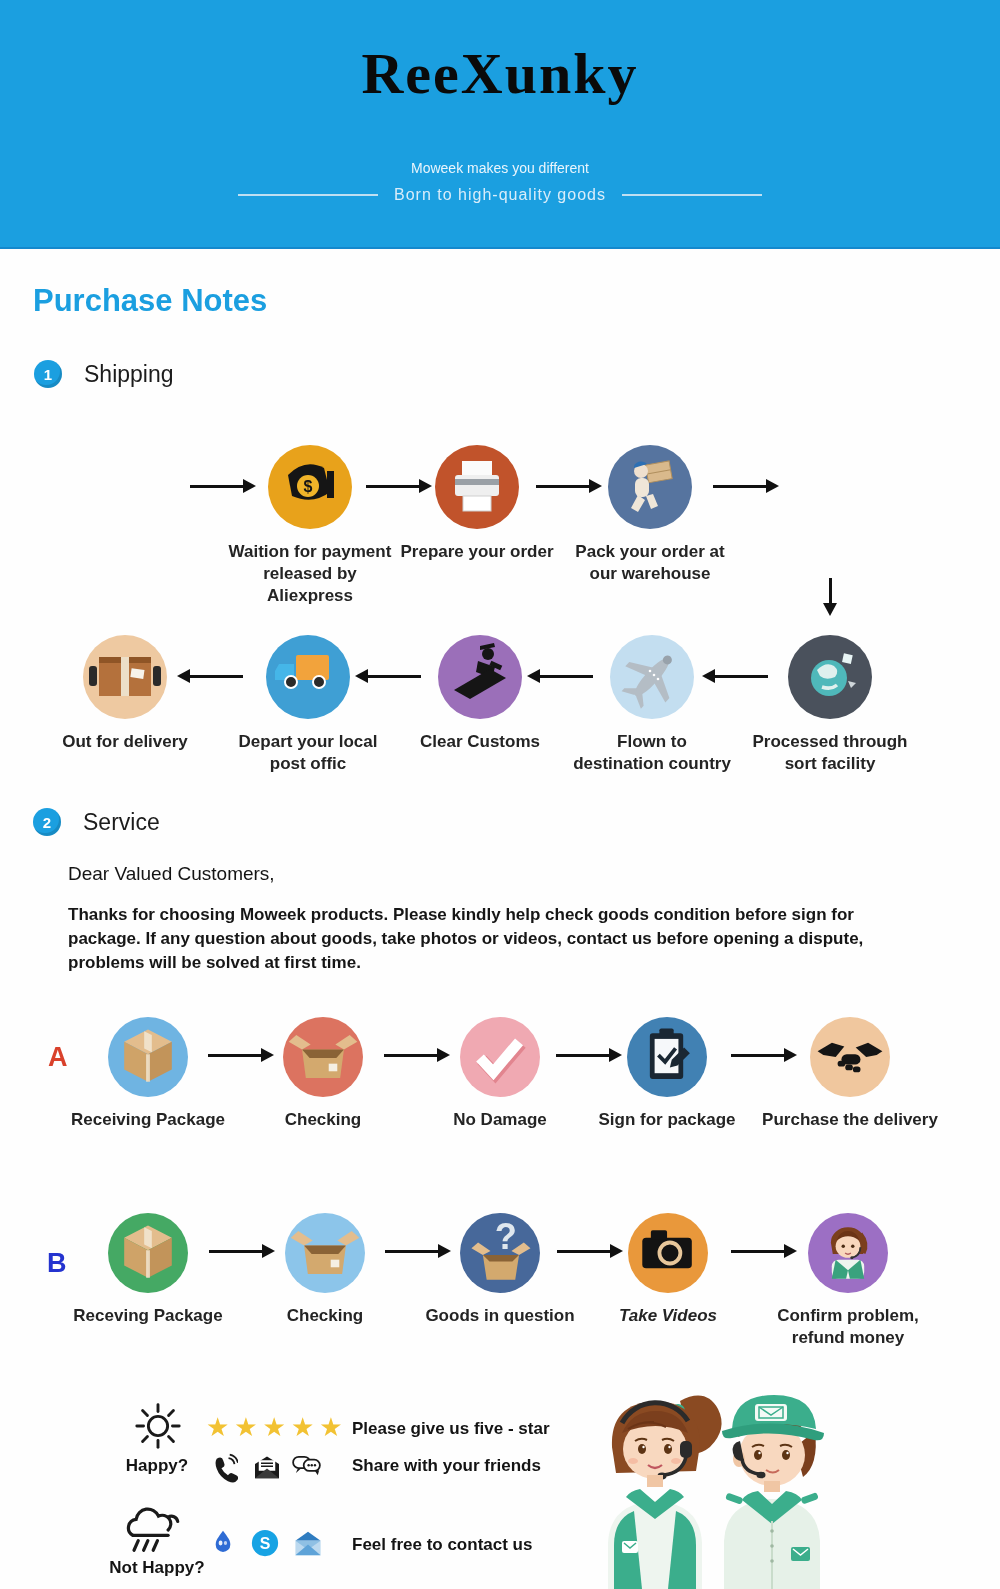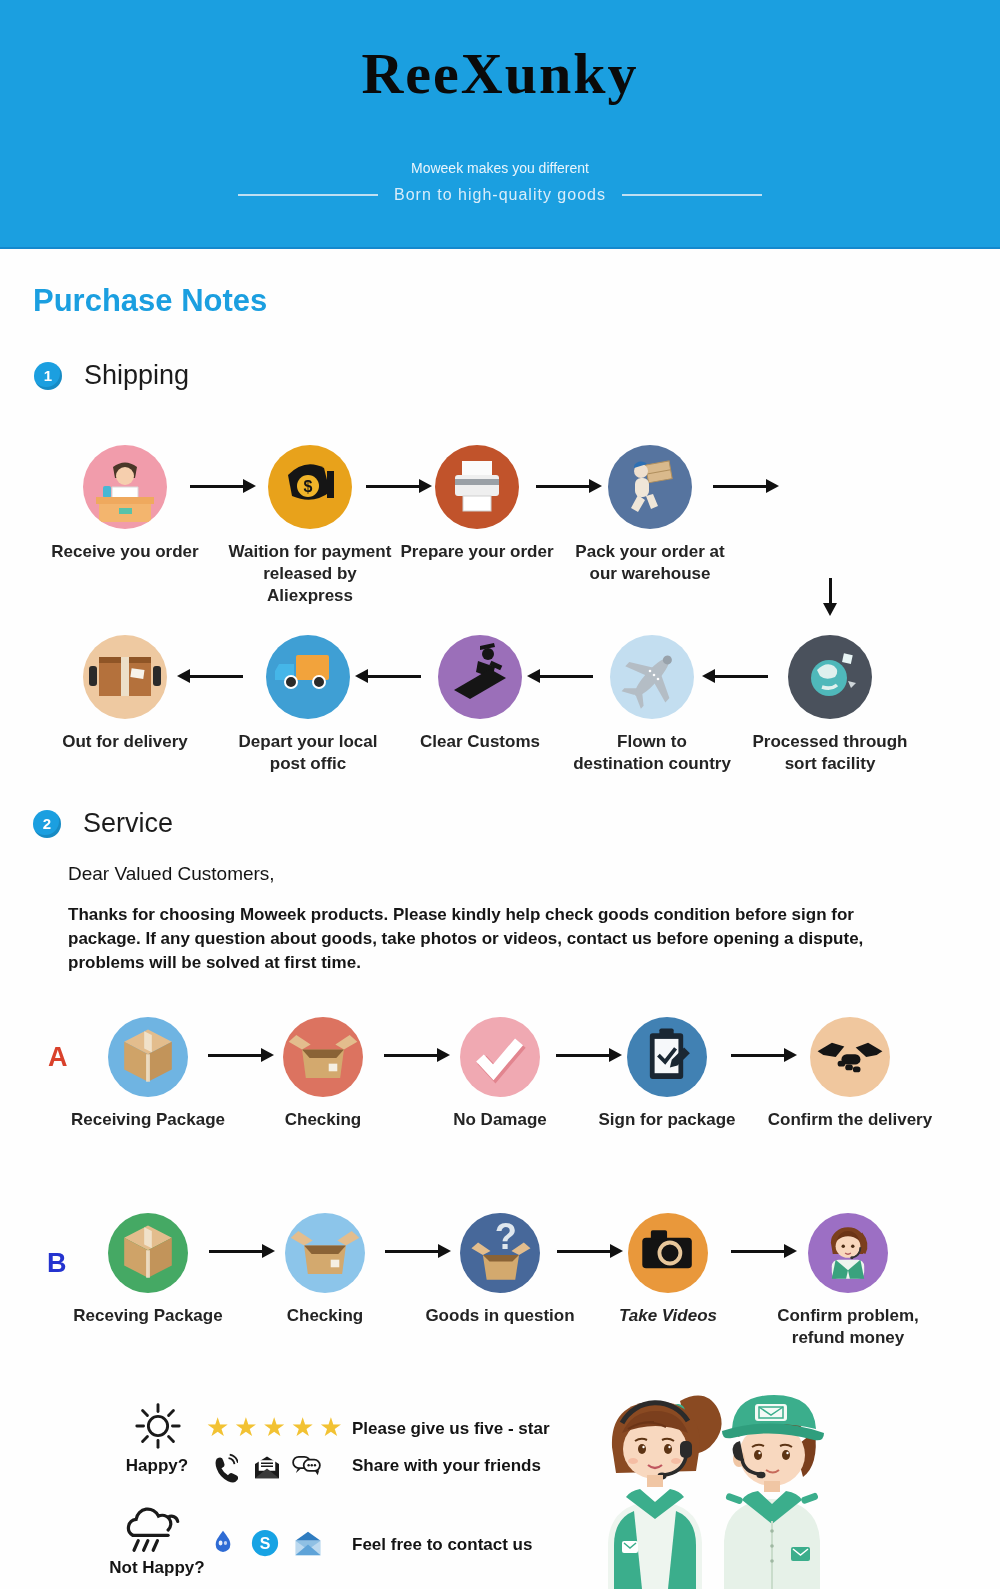--- a/index.html
+++ b/index.html
@@ -13,21 +13,21 @@
   .tagline { position:absolute; left:0; top:160px; width:1000px; text-align:center; font-size:14px; color:#eaf5fc; }
   .slogan-row { position:absolute; left:0; top:186px; width:1000px; display:flex; align-items:center; justify-content:center; }
   .slogan { font-size:16px; color:#d9edfa; margin:0 16px; letter-spacing:1px; }
   .sline { width:140px; height:2px; background:#bfdff2; }
 
   .ptitle { position:absolute; left:33px; top:283px; font-size:31px; font-weight:bold; }
 
   .sect { position:absolute; display:flex; align-items:center; }
   .badge { width:28px; height:28px; border-radius:50%; background:#1b9fe0; color:#fff; font-size:15px; font-weight:bold;
            display:flex; align-items:center; justify-content:center; margin-right:22px; box-shadow:inset -2px -3px 0 rgba(0,0,0,0.12); }
-  .stitle { font-size:27px; color:#1c1c1c; }
+  .stitle { font-size:23px; color:#1c1c1c; }
 
   
   .step { position:absolute; width:180px; display:flex; flex-direction:column; align-items:center; }
   .circ { border-radius:50%; display:flex; align-items:center; justify-content:center; overflow:hidden; }
   .c84 { width:84px; height:84px; }
   .c80 { width:80px; height:80px; }
   .slabel { margin-top:12px; font-size:17px; font-weight:bold; color:#242424; text-align:center;
             line-height:1.3; white-space:pre-line; }
 
   .arr { position:absolute; width:54px; height:3px; background:#111; }
@@ -67,34 +67,20 @@
     </div>
   </div>
 
   <div class="ptitle" style="color: rgb(27, 159, 224);">Purchase Notes</div>
 
   <div class="sect" style="left:34px; top:360px;">
     <div class="badge">1</div>
     <div class="stitle">Shipping</div>
   </div>
 
-  <div class="step" style="left:35px; top:445px;">
-    <div class="circ c84" style="background: rgb(241, 156, 171);">
-      <svg width="84" height="84" viewBox="0 0 84 84">
-        <path d="M30 22 q12 -9 24 0 l-2 11 h-20 z" fill="#4a3728"></path>
-        <circle cx="42" cy="31" r="9" fill="#f6cfae"></circle>
-        <path d="M29 42 h26 v11 h-26 z" fill="#ffffff" stroke="#d8d8d8"></path>
-        <rect x="20" y="41" width="8" height="12" rx="2" fill="#49b7d4"></rect>
-        <rect x="13" y="52" width="58" height="7" fill="#efa95e"></rect>
-        <rect x="16" y="59" width="52" height="18" fill="#f3b56e"></rect>
-        <rect x="36" y="63" width="13" height="6" fill="#58c2a9"></rect>
-      </svg>
-    </div>
-    <div class="slabel">Receive you order</div>
-  </div>
   <div class="arr arr-r" style="left:190px; top:485px;"></div>
 
   <div class="step" style="left:220px; top:445px;">
     <div class="circ c84" style="background: rgb(232, 162, 27);">
       <svg width="84" height="84" viewBox="0 0 84 84">
         <path d="M20 30 q17 -17 36 -7 l6 24 q-17 13 -38 4 z" fill="#151515"></path>
         <rect x="59" y="26" width="7" height="27" fill="#151515"></rect>
         <circle cx="40" cy="41" r="11" fill="#f0b429"></circle>
         <text x="40" y="47" font-size="16" font-weight="bold" text-anchor="middle" fill="#151515" font-family="Liberation Sans, sans-serif">$</text>
       </svg>
@@ -288,21 +274,21 @@
         <path d="M8 36 l15 -9 13 4 -9 11 -13 -2 z" fill="#151515"></path>
         <path d="M76 36 l-15 -9 -13 5 11 10 11 -2 z" fill="#151515"></path>
         <g fill="#151515">
           <rect x="33" y="39" width="20" height="11" rx="5.5"></rect>
           <rect x="29" y="46" width="8" height="6" rx="3"></rect>
           <rect x="37" y="50" width="8" height="6" rx="3"></rect>
           <rect x="45" y="52" width="8" height="6" rx="3"></rect>
         </g>
       </svg>
     </div>
-    <div class="slabel">Confirm the delivery</div>
+    <div class="slabel">Purchase the delivery</div>
   </div>
 
   <div class="tagletter" style="left: 47px; top: 1248px; color: rgb(36, 51, 207);">B</div>
 
   <div class="step" style="left:58px; top:1213px;">
     <div class="circ c80" style="background: rgb(69, 169, 100);">
       <svg width="80" height="80" viewBox="0 0 84 84">
         <polygon points="42,13 67,26 42,39 17,26" fill="#e3bd8d"></polygon>
         <polygon points="17,26 42,39 42,68 17,55" fill="#cfa368"></polygon>
         <polygon points="67,26 42,39 42,68 67,55" fill="#c2945a"></polygon>

